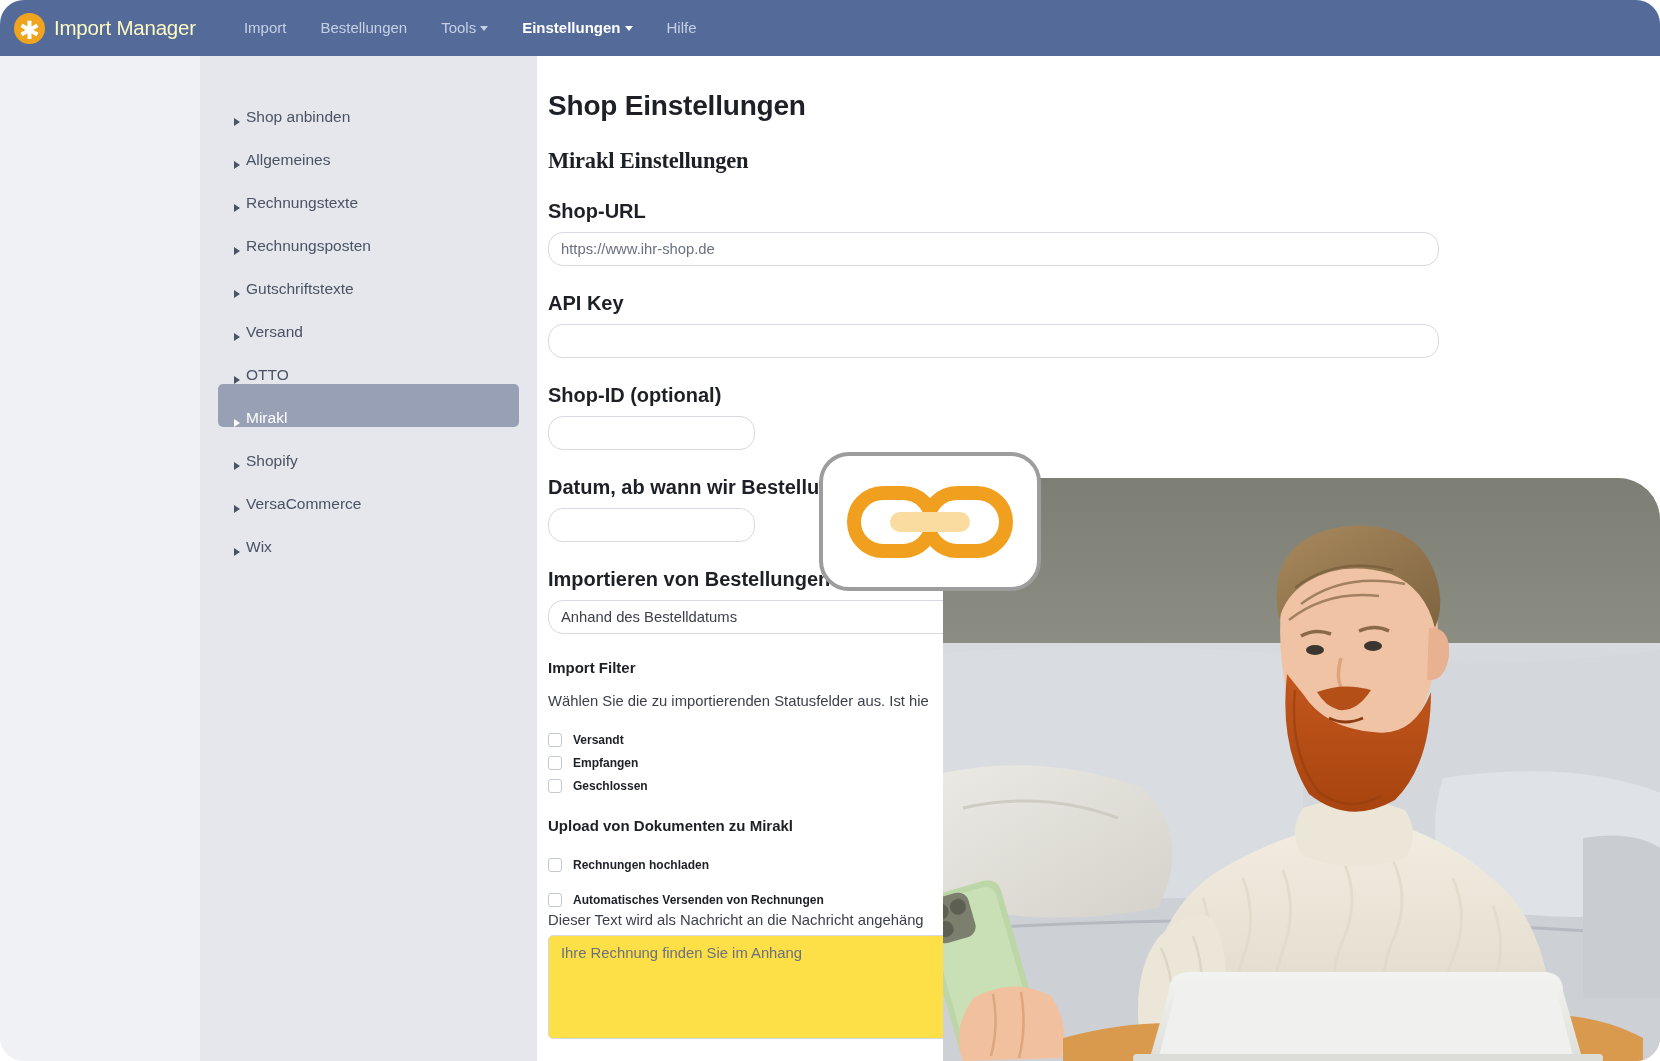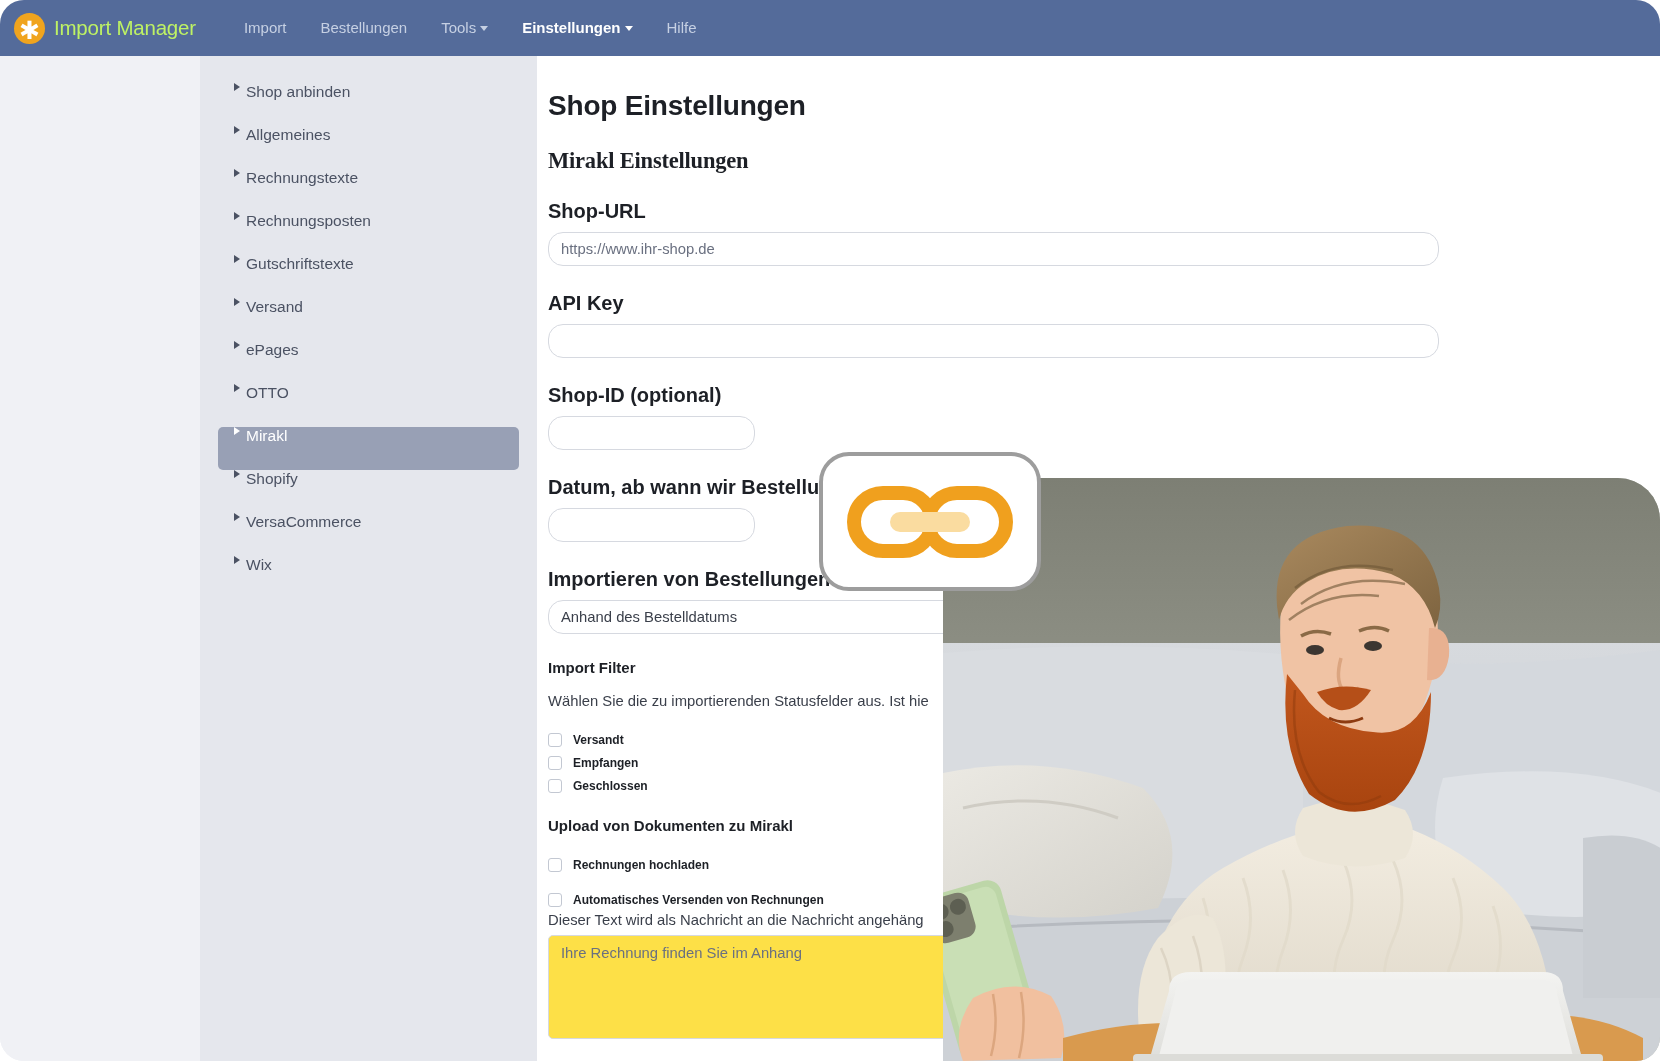--- a/index.html
+++ b/index.html
@@ -42,21 +42,21 @@
     display: flex;
     align-items: center;
     justify-content: center;
     color: #ffffff;
     font-size: 25px;
     line-height: 1;
     font-weight: 400;
     padding-top: 5px;
   }
   .brand-text {
-    color: #bef264;
+    color: #fef9c3;
     font-size: 20.5px;
     letter-spacing: -0.2px;
   }
   .nav-links {
     display: flex;
     gap: 34px;
     padding-bottom: 2px;
   }
   .nav-link {
     color: #c6d0e3;
@@ -86,21 +86,21 @@
     position: absolute;
     left: 200px; top: 56px;
     width: 337px; height: 1005px;
     background: #e5e7ed;
     padding-top: 27px;
   }
   .side-item {
     height: 43px;
     margin: 0 18px;
     display: flex;
-    align-items: flex-start;
+    align-items: flex-end;
     padding-left: 16px;
     border-radius: 5px;
     cursor: pointer;
   }
   .side-label {
     font-size: 15.5px;
     color: #4b5263;
     white-space: nowrap;
   }
   .tri {
@@ -283,24 +283,20 @@
     <div class="side-item">
       <div class="tri"></div>
       <span class="side-label">Gutschriftstexte</span>
     </div>
     <div class="side-item">
       <div class="tri"></div>
       <span class="side-label">Versand</span>
     </div>
     <div class="side-item">
       <div class="tri"></div>
-      <span class="side-label">ePages</span>
-    </div>
-    <div class="side-item">
-      <div class="tri"></div>
       <span class="side-label">OTTO</span>
     </div>
     <div class="side-item active">
       <div class="tri"></div>
       <span class="side-label">Mirakl</span>
     </div>
     <div class="side-item">
       <div class="tri"></div>
       <span class="side-label">Shopify</span>
     </div>

